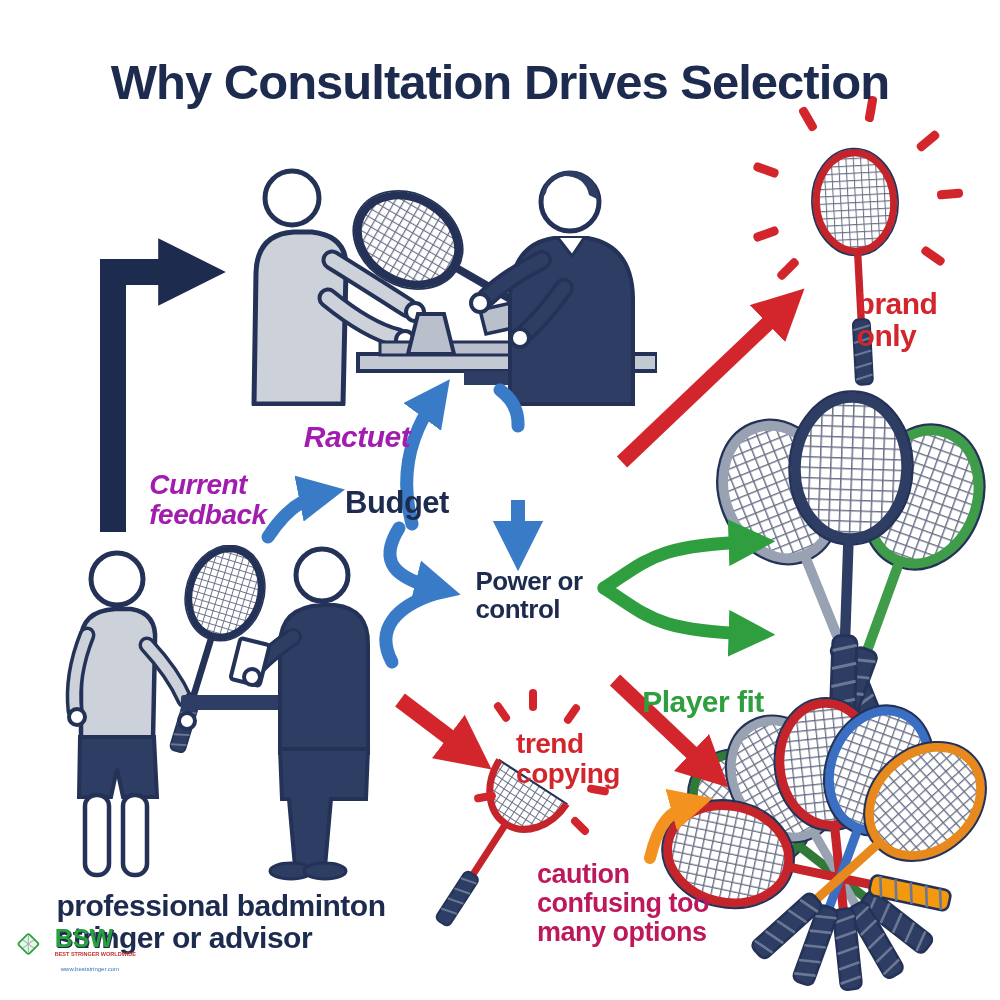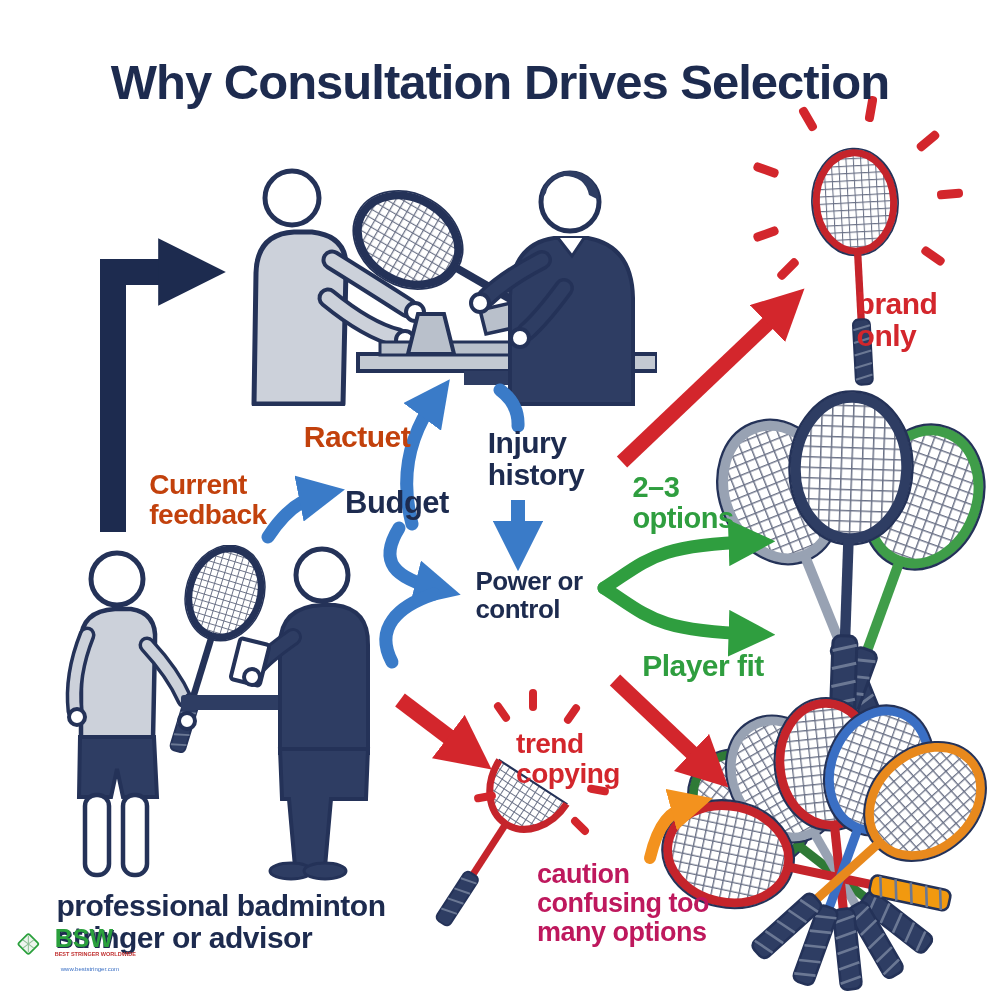--- a/index.html
+++ b/index.html
@@ -6,21 +6,21 @@
   #canvas{
     position:relative;width:1000px;height:1000px;background:#ffffff;
     overflow:hidden;font-family:"Liberation Sans",sans-serif;
   }
   .lbl{
     position:absolute;transform:translate(-50%,-50%);
     font-weight:700;text-align:left;line-height:1.07;
     white-space:pre-line;z-index:10;letter-spacing:-.5px;
   }
   .navy{color:#1d2b4f;}
-  .blue{color:#c2410c;}
+  .blue{color:#a21caf;font-style:italic;}
   .red{color:#d3262c;}
   .green{color:#2f9e3f;}
   .orange{color:#be185d;}
   #title{
     position:absolute;left:500px;top:82px;transform:translate(-50%,-50%);
     font-size:49px;font-weight:700;color:#1d2b4f;letter-spacing:-1px;
     white-space:nowrap;z-index:10;
   }
   svg.layer{position:absolute;z-index:4;}
   svg#arrows{z-index:6;}
@@ -205,27 +205,23 @@
     <path d="M615,680 L710,770" stroke="#d3262c" stroke-width="15" marker-end="url(#ah-red)"></path>
     <path d="M604,588 C648,560 655,545 752,542" stroke="#2f9e3f" stroke-width="13" stroke-linecap="round" marker-end="url(#ah-green)"></path>
     <path d="M604,588 C648,616 655,631 752,634" stroke="#2f9e3f" stroke-width="13" stroke-linecap="round" marker-end="url(#ah-green)"></path>
     <path d="M650,858 C658,824 670,810 692,804" stroke="#f3921e" stroke-width="12" stroke-linecap="round" marker-end="url(#ah-orange)"></path>
   </svg>
 
   <div class="lbl blue" style="left:357px;top:437px;font-size:30px">Ractuet</div>
   <div class="lbl blue" style="left:208px;top:500px;font-size:28px">Current
 feedback</div>
   <div class="lbl navy" style="left:397px;top:503px;font-size:31px">Budget</div>
-  <div class="lbl navy" style="left:536px;top:459px;font-size:30px">Injury
-history</div>
   <div class="lbl navy" style="left:529px;top:596px;font-size:26px">Power or
 control</div>
-  <div class="lbl green" style="left:683px;top:503px;font-size:29px">2–3
-options</div>
-  <div class="lbl green" style="left:703px;top:666px;font-size:30px">Player fit</div>
+  <div class="lbl green" style="left:703px;top:702px;font-size:30px">Player fit</div>
   <div class="lbl red" style="left:897px;top:320px;font-size:30px">brand
 only</div>
   <div class="lbl red" style="left:568px;top:759px;font-size:28px">trend
 copying</div>
   <div class="lbl orange" style="left:623px;top:903px;font-size:27px">caution
 confusing too
 many options</div>
   <div class="lbl navy" style="left:221px;top:922px;font-size:30px">professional badminton
 stringer or advisor</div>
 

